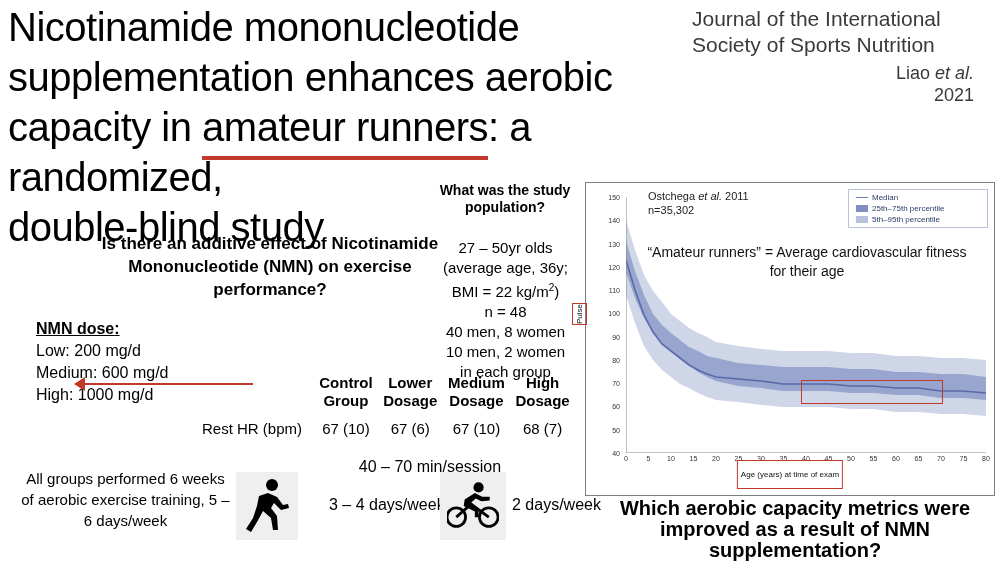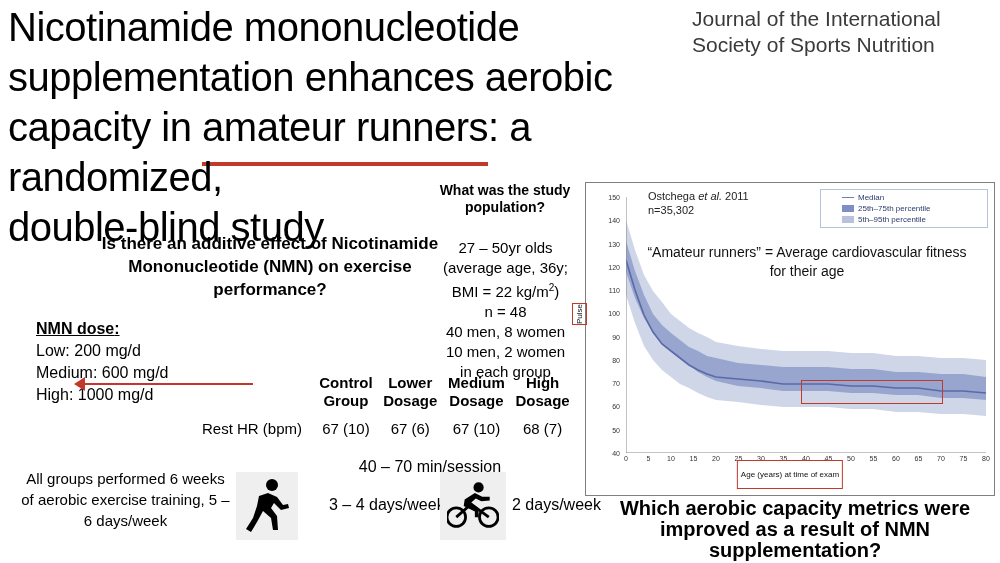--- a/index.html
+++ b/index.html
@@ -13,21 +13,21 @@
   }
   .slide{position:relative;width:1000px;height:563px;}
 
   
   .title{
     position:absolute;left:8px;top:2px;width:700px;
     font-size:40px;line-height:50px;font-weight:400;
     letter-spacing:-0.5px;
   }
   .title .u{
-    border-bottom:4px solid #c0392b;padding-bottom:13px;
+    border-bottom:4px solid #c0392b;padding-bottom:7px;
   }
 
   
   .journal{
     position:absolute;right:8px;top:6px;width:300px;
     text-align:left;font-size:21px;line-height:26px;color:#3a3a3a;
   }
   .authors{
     position:absolute;right:26px;top:62px;width:240px;
     text-align:right;font-size:18px;line-height:22px;color:#3a3a3a;
@@ -103,21 +103,21 @@
     border:1px solid #7f7f7f;background:#fff;
   }
   .chart-src{
     position:absolute;left:62px;top:6px;width:180px;
     font-size:11px;line-height:14px;color:#222;
   }
   .chart-src i{font-style:italic;}
   .legend{
     position:absolute;right:6px;top:6px;width:124px;
     font-size:8px;line-height:11px;color:#2b3b6b;
-    border:1px solid #b9c2dd;padding:2px 21px;background:#fff;
+    border:1px solid #b9c2dd;padding:2px 7px;background:#fff;
   }
   .legend .row{display:flex;align-items:center;gap:4px;}
   .legend .swatch{width:12px;height:7px;display:inline-block;}
   .legend .line{width:12px;height:0;border-top:1px solid #6e7db5;display:inline-block;}
 
   .amateur-note{
     position:absolute;left:56px;top:60px;width:330px;
     text-align:center;font-size:14px;line-height:19px;color:#111;
   }
 
@@ -171,20 +171,24 @@
   <div class="title">
     <div>Nicotinamide mononucleotide</div>
     <div>supplementation enhances aerobic</div>
     <div><span>capacity in </span><span class="u">amateur runners</span><span>: a randomized,</span></div>
     <div>double-blind study</div>
   </div>
 
   <div class="journal">
     <div>Journal of the International</div>
     <div>Society of Sports Nutrition</div>
+  </div>
+  <div class="authors">
+    <div><span>Liao</span> <i>et al.</i></div>
+    <div>2021</div>
   </div>
 
   <div class="pop-q">What was the study population?</div>
   <div class="pop-body">
     <div>27 – 50yr olds</div>
     <div>(average age, 36y;</div>
     <div><span>BMI = 22 kg/m</span><sup>2</sup><span>)</span></div>
     <div>n = 48</div>
     <div>40 men, 8 women</div>
     <div>10 men, 2 women</div>

